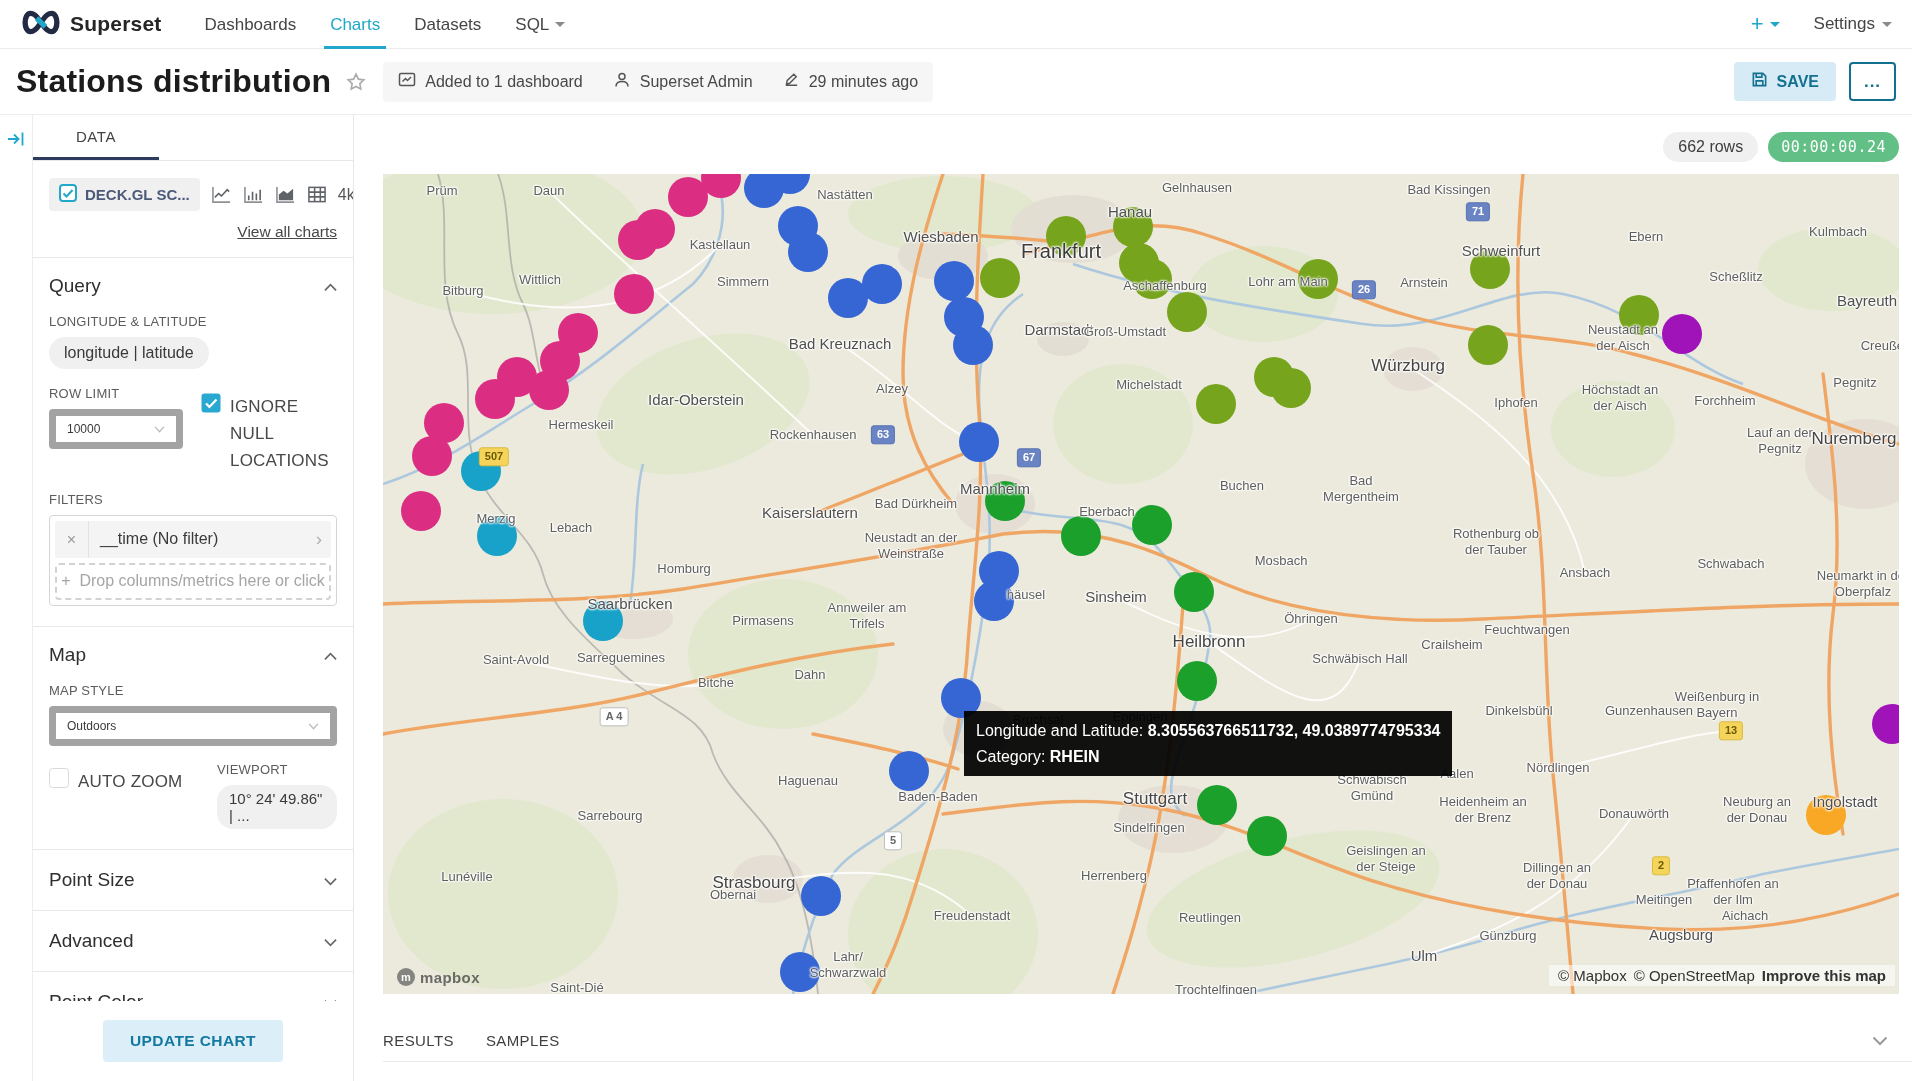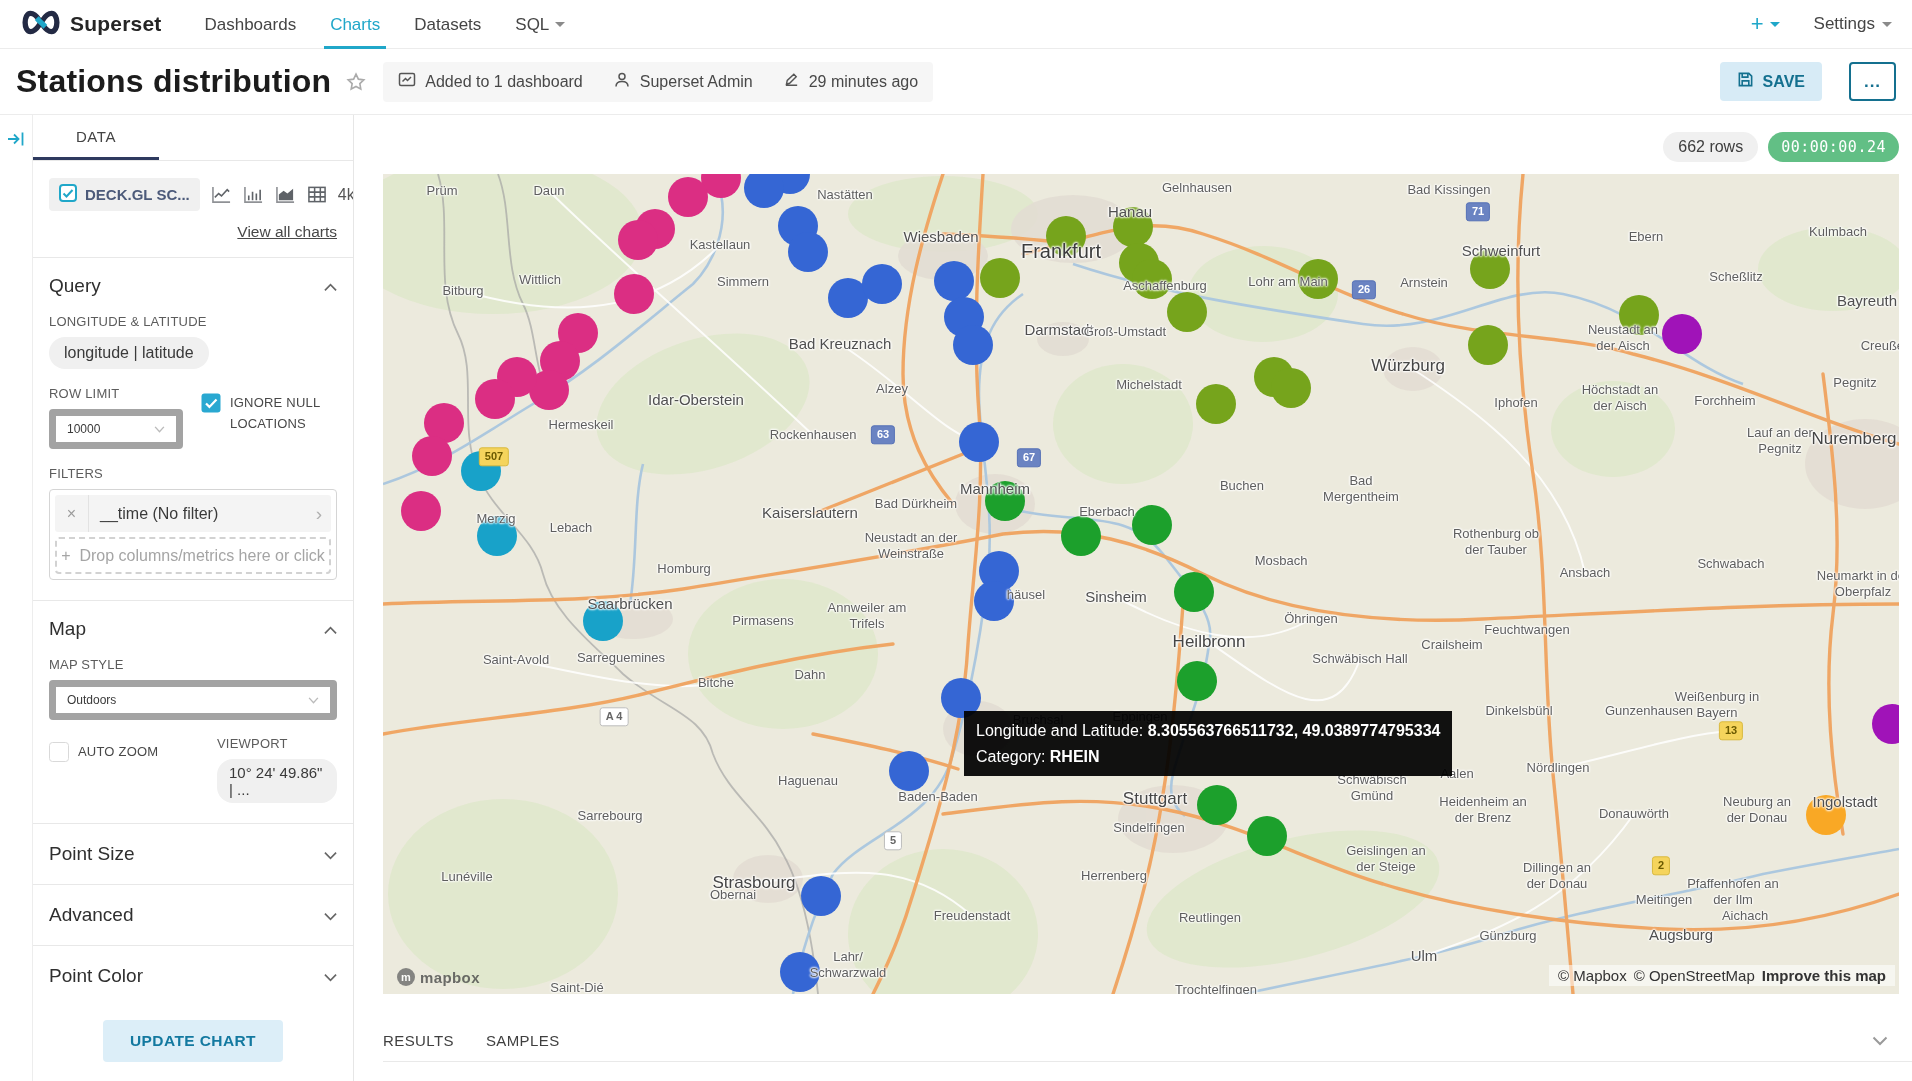--- a/index.html
+++ b/index.html
@@ -18,21 +18,21 @@
   .nav-right{margin-left:auto;display:flex;align-items:center;gap:34px;}
   .plusbtn{display:flex;align-items:center;gap:6px;color:#20a7c9;font-size:22px;cursor:pointer;}
   .settings{display:flex;align-items:center;gap:7px;font-size:17px;color:#454545;cursor:pointer;}
 
   
   .pagehdr{height:66px;display:flex;align-items:center;padding:0 16px;border-bottom:1px solid #ececec;}
   .title{font-size:32px;font-weight:700;color:#1c1c1c;letter-spacing:.2px;}
   .star{margin:0 16px 0 14px;display:flex;}
   .metabar{display:flex;align-items:center;background:#f6f6f6;border-radius:4px;}
   .meta-item{display:flex;align-items:center;gap:9px;font-size:16px;color:#484848;padding:9px 15px;}
-  .hdr-right{margin-left:auto;display:flex;align-items:flex-end;gap:27px;}
+  .hdr-right{margin-left:auto;display:flex;align-items:flex-end;gap:13px;}
   .save-btn{display:flex;align-items:center;gap:9px;background:#d7ebf6;color:#13708f;font-weight:700;font-size:16px;padding:9px 17px;border-radius:4px;cursor:pointer;}
   .more-btn{width:47px;height:39px;border:2px solid #14708f;border-radius:4px;color:#14708f;display:flex;align-items:center;justify-content:center;font-size:17px;font-weight:700;letter-spacing:1px;cursor:pointer;}
 
   
   .content{display:flex;height:966px;}
   .rail{width:33px;border-right:1px solid #ededed;display:flex;justify-content:center;padding-top:14px;}
   .panel{width:321px;border-right:1px solid #e6e6e6;display:flex;flex-direction:column;}
   .tabsrow{height:46px;border-bottom:1px solid #e8e8e8;display:flex;flex:none;}
   .tab{width:126px;text-align:center;line-height:44px;font-size:15px;letter-spacing:.6px;color:#444;border-bottom:3px solid #2e3a5f;cursor:pointer;}
   .panel-scroll{flex:1;padding:0 16px;overflow:hidden;}
@@ -43,21 +43,21 @@
   .viewall{display:block;text-align:right;margin:12px 0 16px;font-size:15.5px;color:#484848;text-decoration:underline;cursor:pointer;}
   .sect{border-top:1px solid #e8e8e8;margin:0 -16px;padding:17px 16px 20px;}
   .sect.collapsed{padding:19px 16px;}
   .sect-h{display:flex;justify-content:space-between;align-items:center;font-size:19px;color:#2f2f2f;cursor:pointer;}
   .lbl{font-size:13px;color:#5c5c5c;margin:17px 0 8px;letter-spacing:.2px;}
   .pill{display:inline-block;background:#f0f0f0;border-radius:16px;padding:7px 15px;font-size:16px;color:#3a3a3a;cursor:pointer;}
   .row2{display:flex;align-items:flex-start;}
   .col1{width:152px;flex:none;}
   .select{border:7px solid #a3a3a3;border-radius:4px;height:40px;display:flex;align-items:center;justify-content:space-between;padding:0 11px;font-size:12px;color:#3a3a3a;background:#fff;cursor:pointer;}
   .select.sm{width:134px;}
-  .checkline{display:flex;gap:9px;align-items:flex-start;font-size:13px;color:#484848;line-height:1.6;letter-spacing:.2px;cursor:pointer;margin-top:24px;}
+  .checkline{display:flex;gap:9px;align-items:flex-start;font-size:17px;color:#484848;line-height:1.6;letter-spacing:.2px;cursor:pointer;margin-top:24px;}
   .filterbox{border:1px solid #d5d5d5;border-radius:4px;padding:5px;}
   .filterrow{display:flex;align-items:center;height:37px;background:#f4f4f4;border-radius:3px;cursor:pointer;}
   .fx{width:34px;text-align:center;color:#9b9b9b;font-size:16px;border-right:1px solid #e2e2e2;line-height:37px;flex:none;cursor:pointer;}
   .ftext{flex:1;padding:0 11px;font-size:16px;color:#3a3a3a;}
   .farr{color:#b0b0b0;font-size:19px;padding-right:9px;}
   .droprow{margin-top:5px;border:2px dashed #d2d2d2;border-radius:4px;height:37px;display:flex;align-items:center;justify-content:center;gap:9px;color:#a5a5a5;font-size:16px;cursor:pointer;}
   .vcol{margin-left:16px;}
   .panel-foot{height:80px;display:flex;align-items:center;justify-content:center;flex:none;}
   .update-btn{background:#dceef8;color:#1379a0;font-weight:700;font-size:15.5px;letter-spacing:.4px;padding:12px 27px;border-radius:4px;border:none;cursor:pointer;}
 

